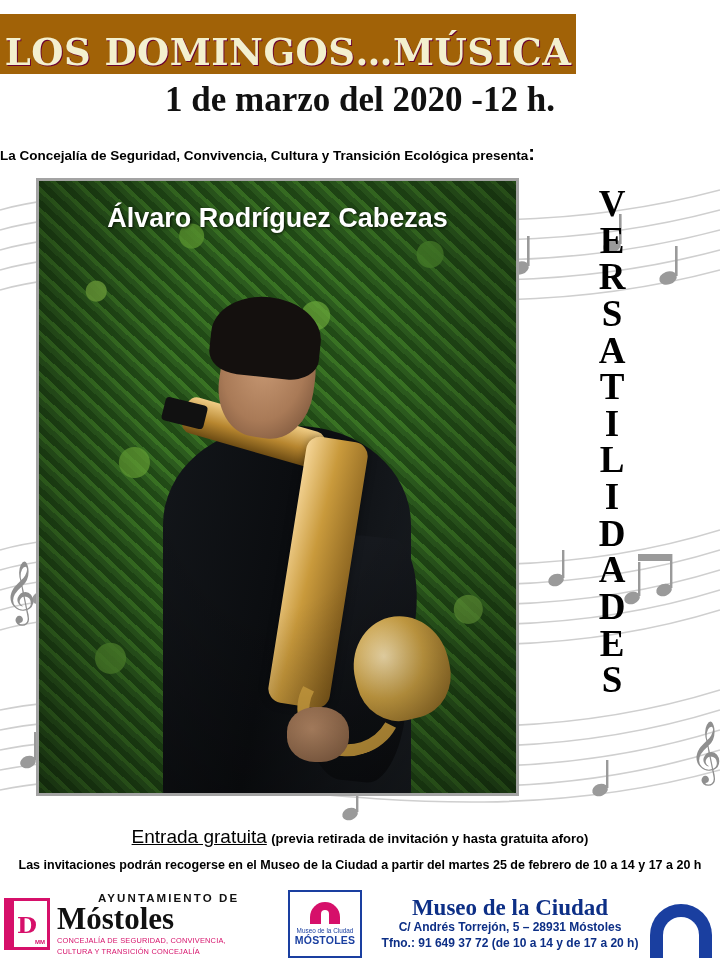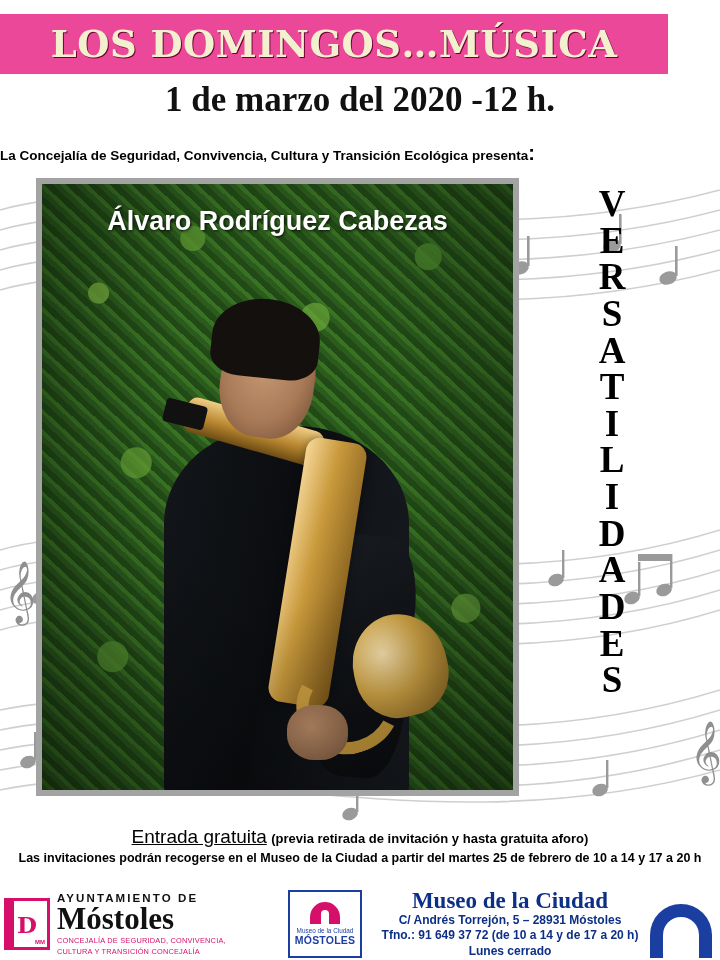--- a/index.html
+++ b/index.html
@@ -23,24 +23,24 @@
     left: 0; top: 150px;
     width: 720px; height: 700px;
     z-index: 0;
     pointer-events: none;
   }
 
   
   .banner {
     position: absolute;
     left: 0; top: 14px;
-    width: 668px; height: 60px;
-    background: #ec4899;
+    width: 576px; height: 60px;
+    background: #a16207;
     display: flex;
-    align-items: center;
+    align-items: flex-end;
     justify-content: center;
     z-index: 5;
   }
   .banner-text {
     font-family: "DejaVu Serif", serif;
     font-weight: bold;
     font-size: 37px;
     letter-spacing: 0.5px;
     color: #f3f0cf;
     text-transform: uppercase;
@@ -72,21 +72,21 @@
     color: #000;
     z-index: 6;
   }
   .presenta .colon { font-size: 20px; }
 
   
   .photo-frame {
     position: absolute;
     left: 36px; top: 178px;
     width: 483px; height: 618px;
-    border: 6px solid #a3a3a3;
+    border: 3px solid #a3a3a3;
     overflow: hidden;
     z-index: 4;
     background: #1d3a18;
   }
   .hedge {
     position: absolute; inset: 0;
     background:
       radial-gradient(circle at 12% 18%, rgba(120,170,70,0.85) 0 10px, rgba(0,0,0,0) 11px),
       radial-gradient(circle at 32% 9%, rgba(95,150,55,0.8) 0 12px, rgba(0,0,0,0) 13px),
       radial-gradient(circle at 58% 22%, rgba(110,165,65,0.7) 0 14px, rgba(0,0,0,0) 15px),
@@ -230,21 +230,21 @@
     font-weight: normal;
     color: #000;
     text-decoration: underline;
   }
   .entry-sub {
     font-size: 13px;
     font-weight: bold;
     color: #000;
   }
   .entry-note {
-    margin-top: 3px;
+    margin-top: 10px;
     font-size: 12.5px;
     font-weight: bold;
     color: #000;
   }
 
   
   .footer {
     position: absolute;
     left: 0; top: 886px;
     width: 720px; height: 74px;
@@ -287,20 +287,21 @@
   .ayto-mark .bar {
     position: absolute; left: 0; top: 0;
     width: 7px; height: 100%;
     background: #d6106a;
   }
   .ayto-text .line1 {
     font-size: 11.5px;
     letter-spacing: 2.1px;
     color: #111;
     font-weight: bold;
+    margin-left: 41px;
   }
   .ayto-text .line2 {
     font-family: "Liberation Serif", serif;
     font-size: 31px;
     font-weight: bold;
     color: #111;
     line-height: 1.0;
     margin-top: -1px;
   }
   .ayto-text .line3 {
@@ -490,21 +491,20 @@
       <div class="museo-logo">
         <div class="m-arch"></div>
         <div class="m-l1">Museo de la Ciudad</div>
         <div class="m-l2">MÓSTOLES</div>
       </div>
 
       <div class="museo-info">
         <div class="mi-title">Museo de la Ciudad</div>
         <div class="mi-line">C/ Andrés Torrejón, 5 – 28931 Móstoles</div>
         <div class="mi-line">Tfno.: 91 649 37 72 (de 10 a 14 y de 17 a 20 h)</div>
-        <div class="mi-line">Lunes cerrado</div>
       </div>
 
       <div class="blue-arc">
         <div class="arc"></div>
       </div>
 
     </div>
   </div>
 
 </div>

